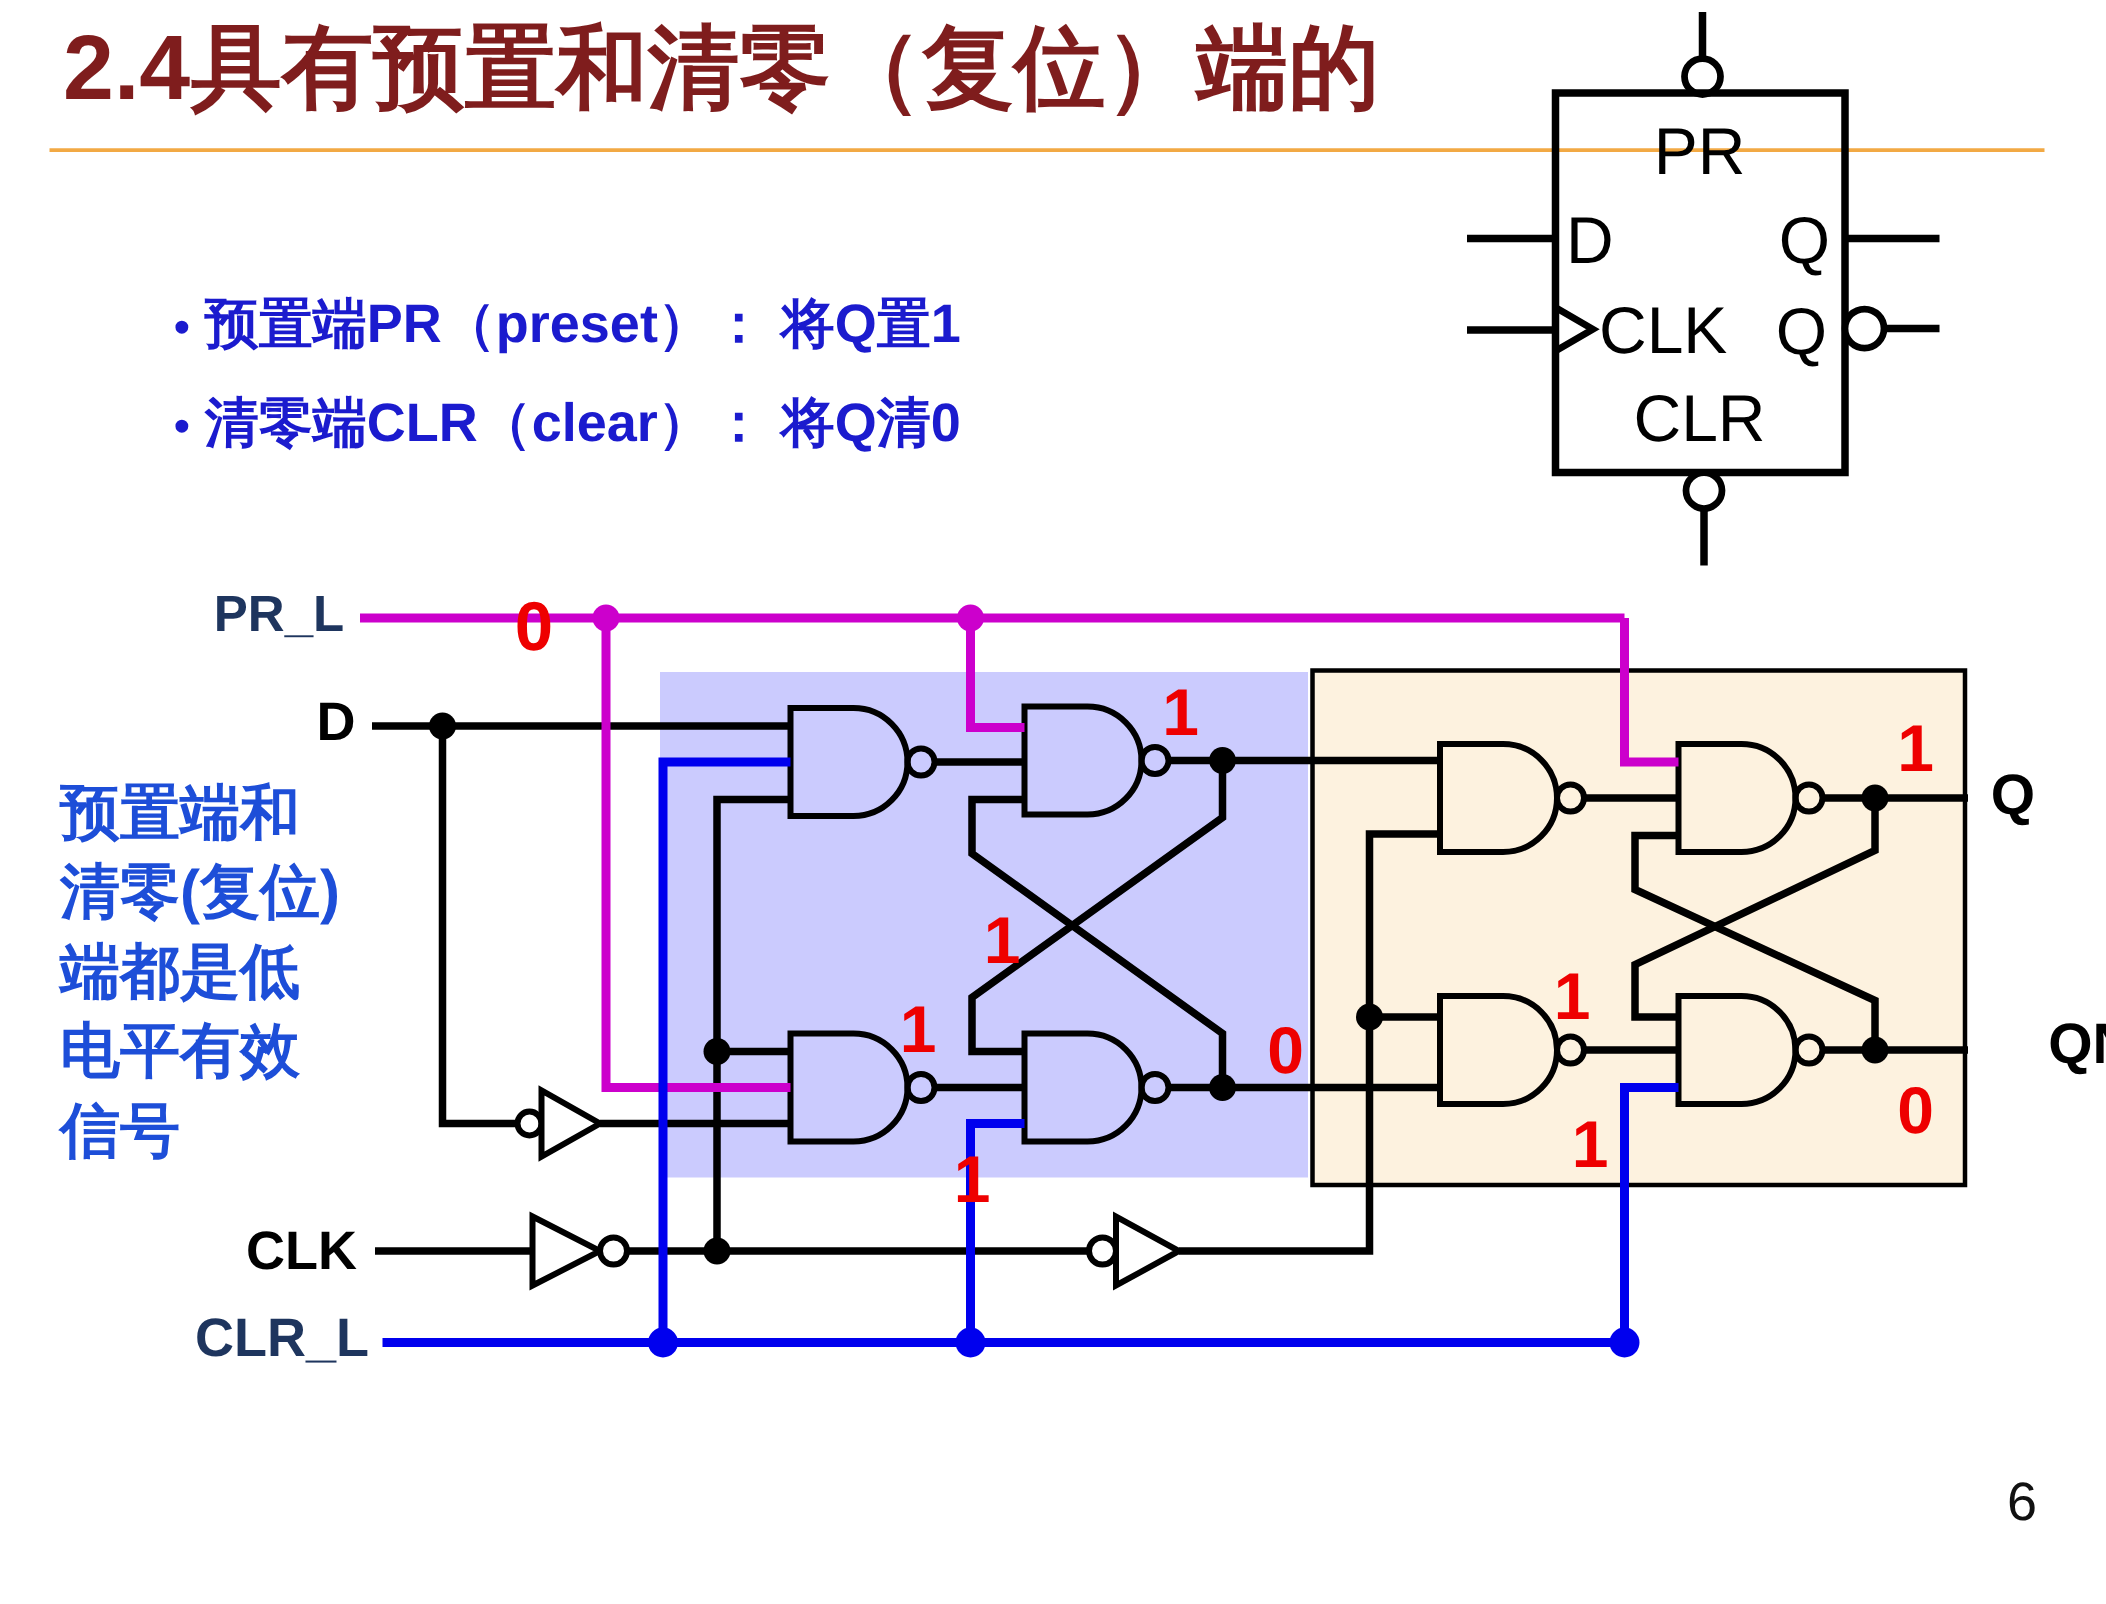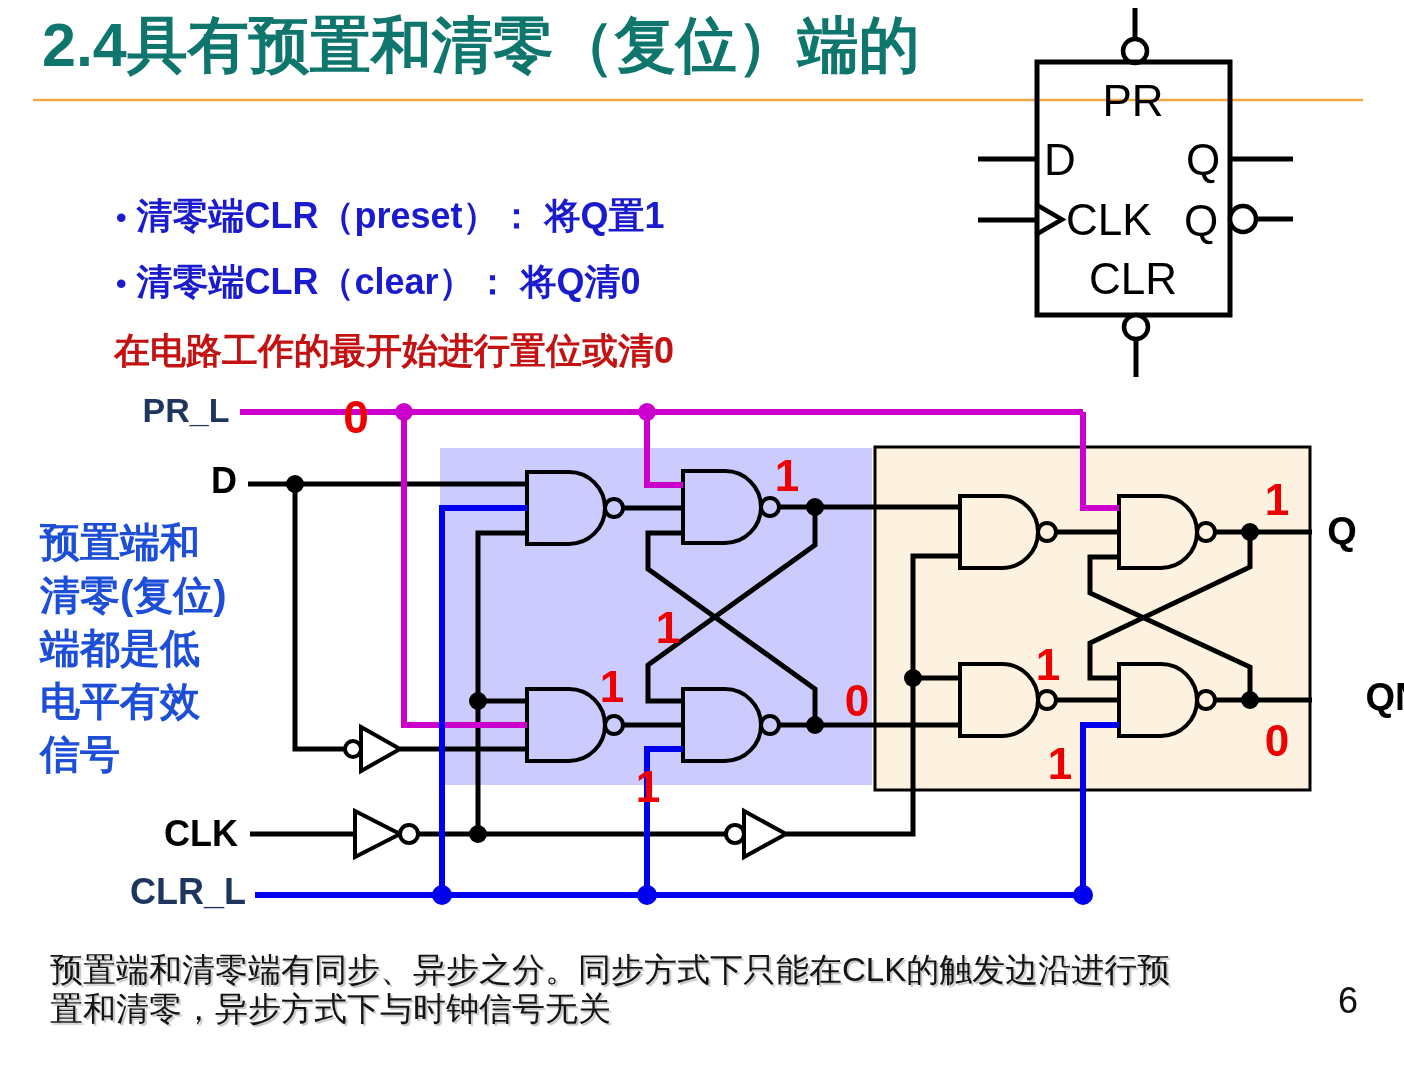--- a/index.html
+++ b/index.html
@@ -1,20 +1,20 @@
 <!DOCTYPE html>
 <html><head>
 <meta charset="utf-8">
 <style>
   html,body{margin:0;padding:0;background:#fff;}
   #slide{position:relative;width:1404px;height:1069px;background:#fff;overflow:hidden;
          font-family:"Liberation Sans",sans-serif;}
   #circuit-svg{position:absolute;left:0;top:0;width:1404px;height:1069px;}
   .abs{position:absolute;white-space:nowrap;}
-  .title{left:42px;top:12px;font-size:61px;line-height:66px;font-weight:bold;color:#0f766e;letter-spacing:0px;}
+  .title{left:42px;top:12px;font-size:61px;line-height:66px;font-weight:bold;color:#7f1d1d;letter-spacing:0px;}
   .bullet{left:116px;font-size:36px;font-weight:bold;color:#1B1BCE;display:flex;align-items:baseline;gap:10px;}
   .bullet .marker{font-size:30px;}
   .red-note{left:114px;top:327px;font-size:36px;font-weight:bold;color:#C41212;}
   .purple-note{left:40px;top:516px;font-size:40px;font-weight:bold;color:#1d4ed8;line-height:53px;}
   .port-label{font-weight:bold;transform:translate(-50%,-50%);}
   .navy{color:#1E355E;text-align:right;}
   .blk{color:#000;}
   .ann{font-size:44px;font-weight:bold;color:#EE0000;transform:translate(-50%,-50%);line-height:1;}
   .footer{left:50px;top:950px;font-size:33px;line-height:39px;color:#141414;font-weight:500;
           text-shadow:2px 2px 1px rgba(90,90,90,0.35);white-space:nowrap;}
@@ -137,28 +137,27 @@
       <text class="ffl" x="1133" y="294" text-anchor="middle" font-size="42">CLR</text>
     </g>
   </svg>
 
   <div class="abs title">
     <div>2.4具有预置和清零（复位）端的</div>
   </div>
 
   <div class="abs bullet" style="top:192px;">
     <span class="marker">•</span>
-    <span>清零端CLR（preset）： 将Q置1</span>
+    <span>预置端PR（preset）： 将Q置1</span>
   </div>
   <div class="abs bullet" style="top:258px;">
     <span class="marker">•</span>
     <span>清零端CLR（clear）： 将Q清0</span>
   </div>
 
-  <div class="abs red-note">在电路工作的最开始进行置位或清0</div>
 
   <div class="abs purple-note">
     <div>预置端和</div>
     <div>清零(复位)</div>
     <div>端都是低</div>
     <div>电平有效</div>
     <div>信号</div>
   </div>
 
   <div class="abs port-label navy" style="left:186px;top:410px;font-size:34px;">PR_L</div>
@@ -172,20 +171,16 @@
   <div class="abs ann" style="left:787px;top:476px;">1</div>
   <div class="abs ann" style="left:668px;top:628px;">1</div>
   <div class="abs ann" style="left:612px;top:687px;">1</div>
   <div class="abs ann" style="left:857px;top:701px;">0</div>
   <div class="abs ann" style="left:648px;top:787px;">1</div>
   <div class="abs ann" style="left:1277px;top:500px;">1</div>
   <div class="abs ann" style="left:1277px;top:741px;">0</div>
   <div class="abs ann" style="left:1048px;top:665px;">1</div>
   <div class="abs ann" style="left:1060px;top:764px;">1</div>
 
-  <div class="abs footer">
-    <div>预置端和清零端有同步、异步之分。同步方式下只能在CLK的触发边沿进行预</div>
-    <div>置和清零，异步方式下与时钟信号无关</div>
-  </div>
 
   <div class="abs pagenum">6</div>
 
 </div>
 
 </body></html>

